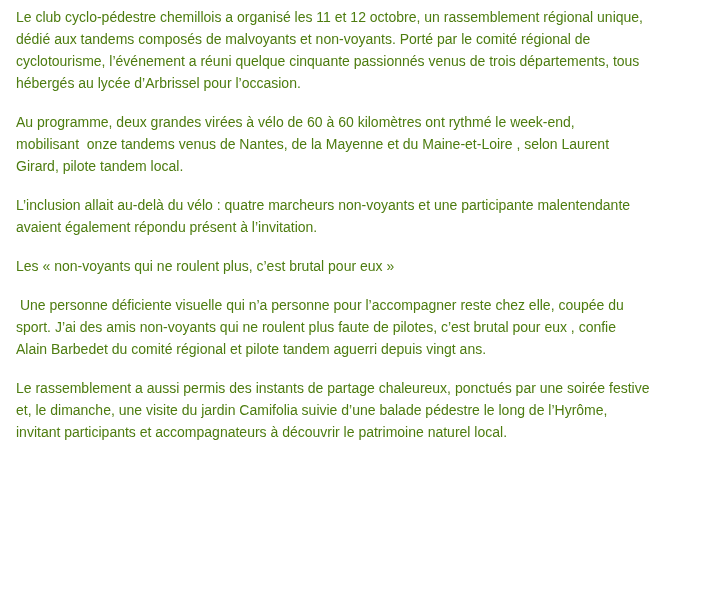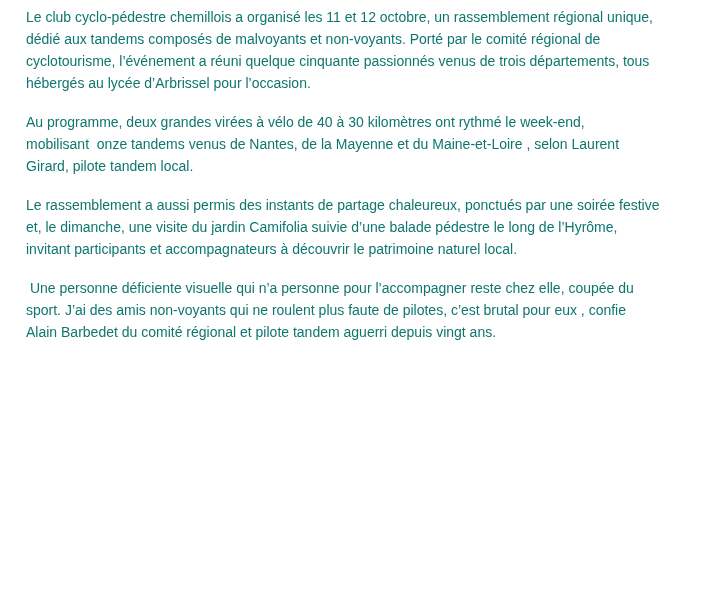--- a/index.html
+++ b/index.html
@@ -14,49 +14,52 @@
     font-family: "Liberation Sans", sans-serif;
   }
   .doc {
     box-sizing: border-box;
     width: 724px;
     height: 592px;
     padding: 6px 8px 0 10px;
     background: #ffffff;
   }
   .doc p {
-    margin: 0 0 17px 16px;
+    margin: 0 0 17px 6px;
     font-size: 14px;
     line-height: 22px;
     font-weight: 400;
-    color: #0f766e;
+    color: #4d7c0f;
     letter-spacing: 0;
     white-space: pre; 
   }
   .doc p.subheading {
     font-weight: 400; 
   }
 </style>
 </head>
 <body>
 
 <main class="doc">
   <p>Le club cyclo-pédestre chemillois a organisé les 11 et 12 octobre, un rassemblement régional unique,
 dédié aux tandems composés de malvoyants et non-voyants. Porté par le comité régional de
 cyclotourisme, l’événement a réuni quelque cinquante passionnés venus de trois départements, tous
 hébergés au lycée d’Arbrissel pour l’occasion.</p>
 
-  <p>Au programme, deux grandes virées à vélo de 40 à 30 kilomètres ont rythmé le week-end,
+  <p>Au programme, deux grandes virées à vélo de 60 à 60 kilomètres ont rythmé le week-end,
 mobilisant  onze tandems venus de Nantes, de la Mayenne et du Maine-et-Loire , selon Laurent
 Girard, pilote tandem local.</p>
 
+  <p>L’inclusion allait au-delà du vélo : quatre marcheurs non-voyants et une participante malentendante
+avaient également répondu présent à l’invitation.</p>
 
+  <p class="subheading">Les « non-voyants qui ne roulent plus, c’est brutal pour eux »</p>
+
+  <p> Une personne déficiente visuelle qui n’a personne pour l’accompagner reste chez elle, coupée du
+sport. J’ai des amis non-voyants qui ne roulent plus faute de pilotes, c’est brutal pour eux , confie
+Alain Barbedet du comité régional et pilote tandem aguerri depuis vingt ans.</p>
 
   <p>Le rassemblement a aussi permis des instants de partage chaleureux, ponctués par une soirée festive
 et, le dimanche, une visite du jardin Camifolia suivie d’une balade pédestre le long de l’Hyrôme,
 invitant participants et accompagnateurs à découvrir le patrimoine naturel local.</p>
 
-  <p> Une personne déficiente visuelle qui n’a personne pour l’accompagner reste chez elle, coupée du
-sport. J’ai des amis non-voyants qui ne roulent plus faute de pilotes, c’est brutal pour eux , confie
-Alain Barbedet du comité régional et pilote tandem aguerri depuis vingt ans.</p>
-
 
 </main>
 
 </body></html>

